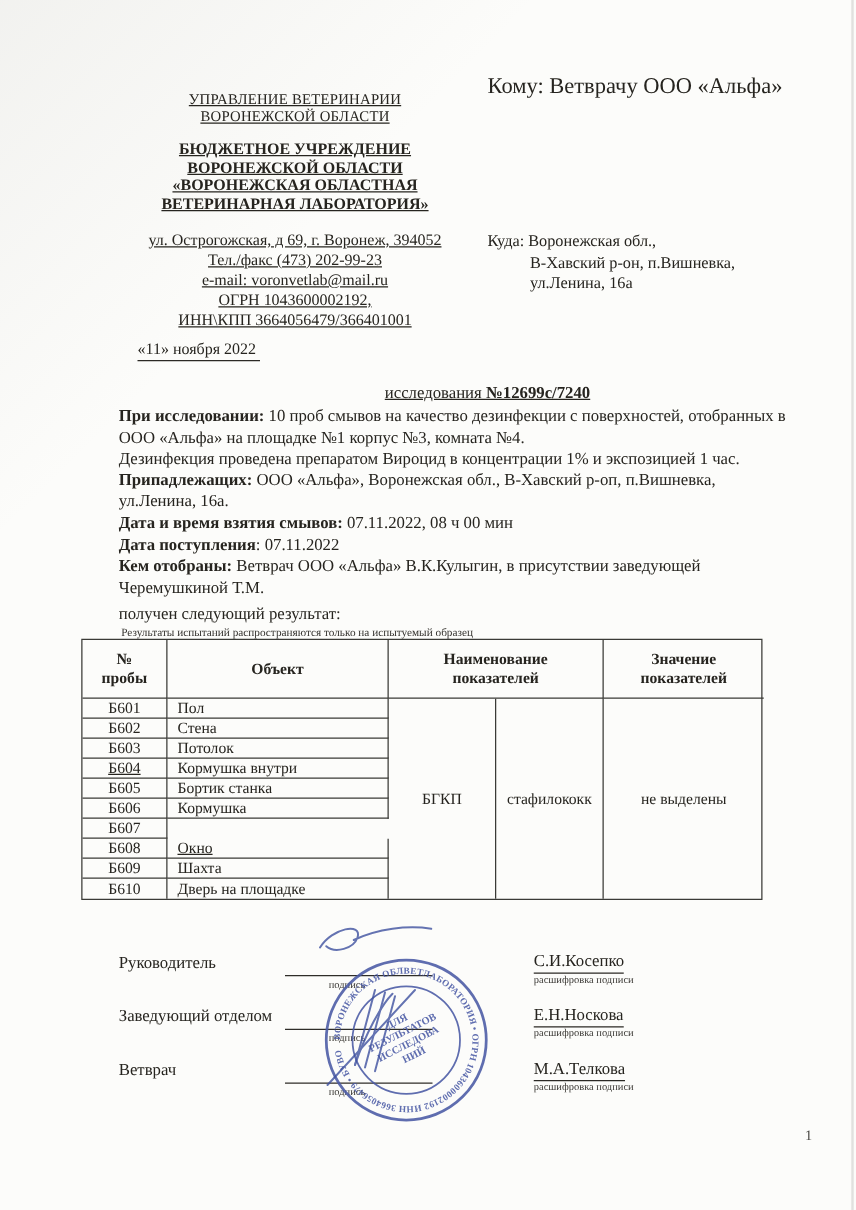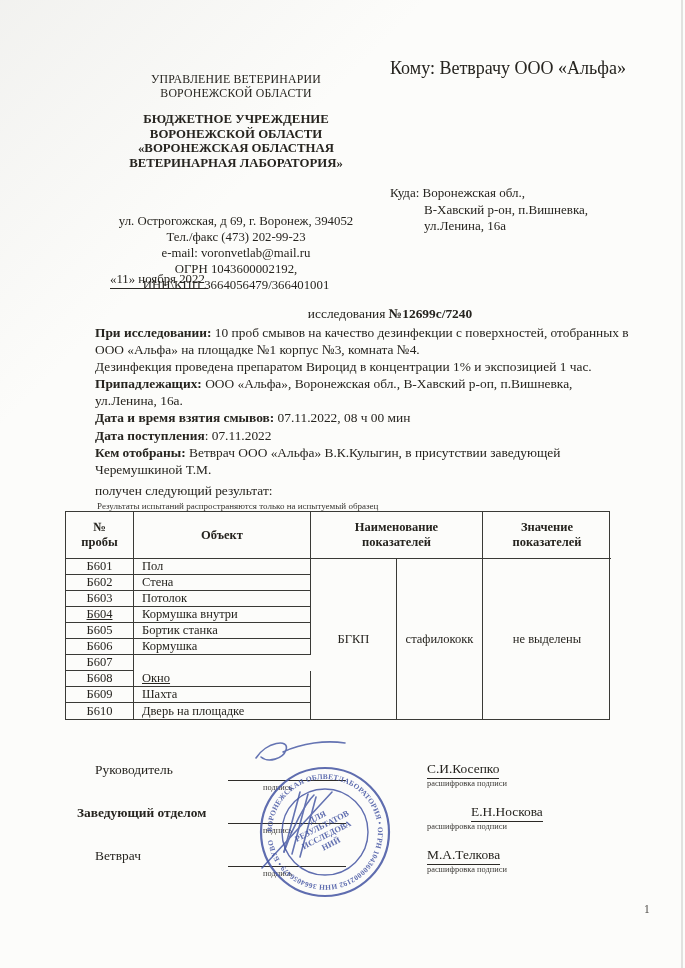--- a/index.html
+++ b/index.html
@@ -8,26 +8,26 @@
     background:#fcfcfa;overflow:hidden;
     font-family:"Liberation Serif","DejaVu Serif",serif;
     color:#26241f;
   }
   .page::before{
     content:"";position:absolute;inset:0;pointer-events:none;
     background:linear-gradient(135deg,rgba(195,195,190,.18),rgba(255,255,255,0) 26%);
   }
   .scan-edge{position:absolute;left:681px;top:0;width:2px;height:968px;background:#d6d6d3;opacity:.7;}
   .abs{position:absolute;}
-  .center{text-align:center;}
+  .center{text-align:center;text-decoration:underline;}
   .b{font-weight:bold;}
   
   .auth{left:90px;top:72px;width:292px;font-size:11.8px;line-height:14px;letter-spacing:.2px;}
   .org{left:88px;top:112px;width:296px;font-size:12.8px;line-height:14.6px;font-weight:bold;text-align:center;}
-  .addr{left:78px;top:184px;width:316px;font-size:12.8px;line-height:16px;margin-top:29px;}
+  .addr{left:78px;top:184px;width:316px;font-size:12.8px;line-height:16px;}
   .date{left:110px;top:272px;font-size:12.8px;border-bottom:1px solid #2b2925;padding:0 3px 1px 0;}
   .to{left:390px;top:58px;font-size:18px;}
   .where{left:390px;top:185px;font-size:13px;line-height:16.5px;}
   .where .ind{margin-left:34px;}
   
   .title-main{left:140px;top:289px;width:500px;font-size:14.6px;font-weight:bold;letter-spacing:.4px;}
   .title-sub{left:140px;top:306px;width:500px;font-size:13.4px;}
   
   .bodytext{left:95px;top:324px;width:556px;font-size:13.4px;line-height:17.1px;}
   .intro{left:95px;top:483px;font-size:13.4px;}
@@ -141,24 +141,24 @@
     <div class="cell td-id no-b" style="grid-row:11;grid-column:1;">Б610</div>
     <div class="cell td-obj no-b" style="grid-row:11;grid-column:2;">Дверь на площадке</div>
   </div>
 
   <div class="abs sig-role" style="left:95px;top:762px;">Руководитель</div>
   <div class="abs sig-line" style="left:228px;top:780px;"></div>
   <div class="abs sig-cap" style="left:263px;top:783px;">подпись</div>
   <div class="abs sig-name" style="left:427px;top:761px;">С.И.Косепко</div>
   <div class="abs sig-cap" style="left:427px;top:779px;">расшифровка подписи</div>
 
-  <div class="abs sig-role" style="left:77px;top:805px;font-weight:bold;">Заведующий отделом</div>
+  <div class="abs sig-role" style="left:95px;top:805px;">Заведующий отделом</div>
   <div class="abs sig-line" style="left:228px;top:823px;"></div>
   <div class="abs sig-cap" style="left:263px;top:826px;">подпись</div>
-  <div class="abs sig-name" style="left:427px;top:804px;margin-left:44px;">Е.Н.Носкова</div>
+  <div class="abs sig-name" style="left:427px;top:804px;">Е.Н.Носкова</div>
   <div class="abs sig-cap" style="left:427px;top:822px;">расшифровка подписи</div>
 
   <div class="abs sig-role" style="left:95px;top:848px;">Ветврач</div>
   <div class="abs sig-line" style="left:228px;top:866px;"></div>
   <div class="abs sig-cap" style="left:263px;top:869px;">подпись</div>
   <div class="abs sig-name" style="left:427px;top:847px;">М.А.Телкова</div>
   <div class="abs sig-cap" style="left:427px;top:865px;">расшифровка подписи</div>
 
   <svg class="abs stamp" width="150" height="150" viewBox="0 0 150 150">
     <g fill="none" stroke="#4a5aa5">

